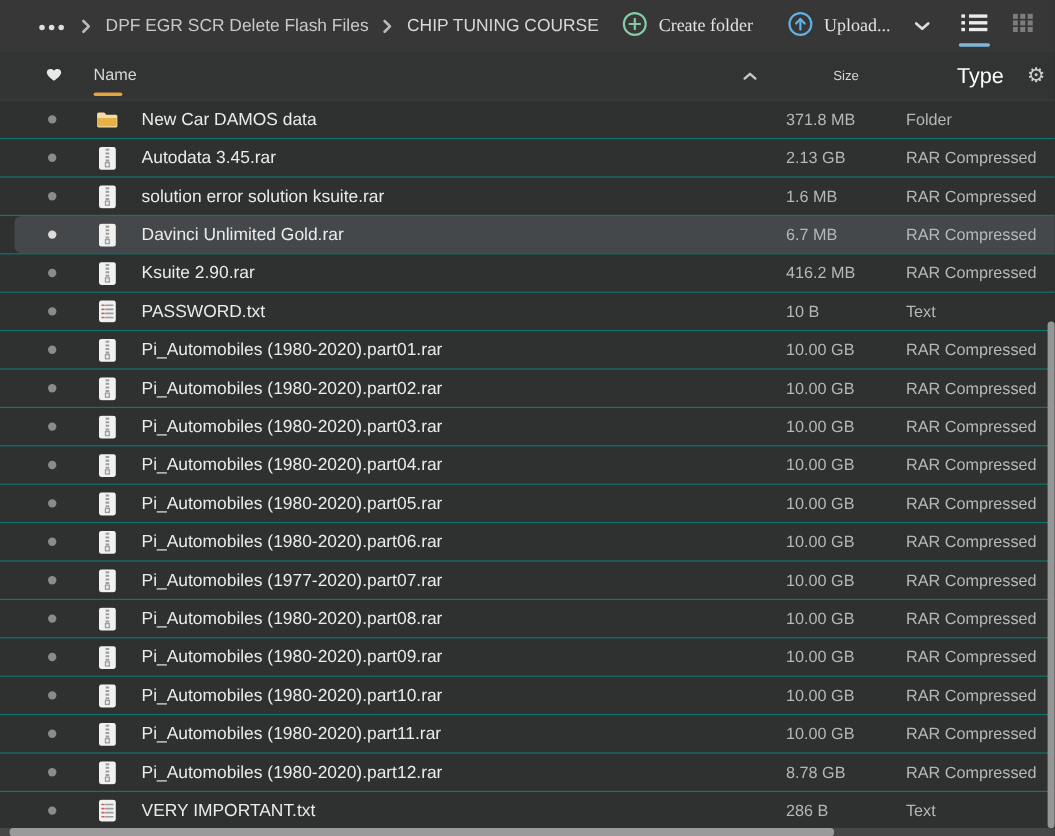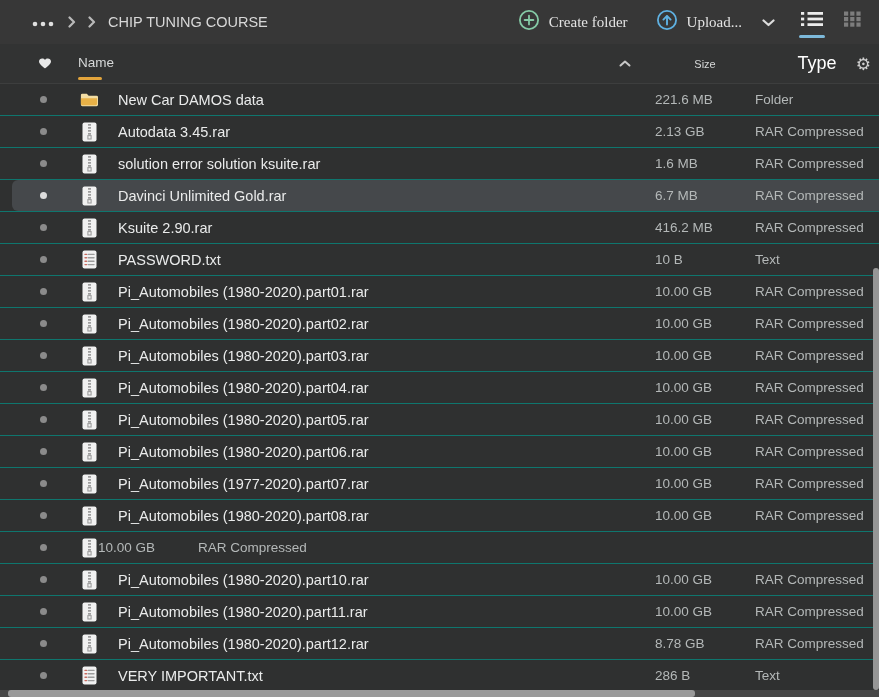--- a/index.html
+++ b/index.html
@@ -145,20 +145,21 @@
             <circle cx="11" cy="3" r="2.3" fill="#dfdfdf"></circle>
             <circle cx="19" cy="3" r="2.3" fill="#dfdfdf"></circle>
           </svg>
       </span>
     </span>
     <span class="crumb-sep">
       <svg width="8" height="12" viewBox="0 0 8 12">
           <polyline points="1.5,1.5 6,6 1.5,10.5" fill="none" stroke="#b9b9b9" stroke-width="2.2" stroke-linecap="round" stroke-linejoin="round"></polyline>
         </svg>
     </span>
+    <span class="crumb-link">DPF EGR SCR Delete Flash Files</span>
     <span class="crumb-sep">
       <svg width="8" height="12" viewBox="0 0 8 12">
           <polyline points="1.5,1.5 6,6 1.5,10.5" fill="none" stroke="#b9b9b9" stroke-width="2.2" stroke-linecap="round" stroke-linejoin="round"></polyline>
         </svg>
     </span>
     <span class="crumb-current">CHIP TUNING COURSE</span>
   </div>
 
   <div class="topbar-actions">
     <button class="tool-btn">
@@ -253,21 +254,21 @@
 <div class="file-list">
     <div class="file-row">
     <span class="fav-dot"></span>
     <span class="file-icon">
         <svg width="18" height="15" viewBox="0 0 20 16">
     <path d="M1 3.2 a1.6 1.6 0 0 1 1.6-1.6 h5 l2 2.1 h8.8 a1.6 1.6 0 0 1 1.6 1.6 v8.5 a1.6 1.6 0 0 1 -1.6 1.6 h-15.8 a1.6 1.6 0 0 1 -1.6 -1.6 z" fill="#f2dda4"></path>
     <path d="M1 6.6 h18 v6.2 a1.6 1.6 0 0 1 -1.6 1.6 h-14.8 a1.6 1.6 0 0 1 -1.6 -1.6 z" fill="#e8b147"></path>
   </svg>
       </span>
     <span class="file-name">New Car DAMOS data</span>
-    <span class="file-size">221.6 MB</span>
+    <span class="file-size">371.8 MB</span>
     <span class="file-type">Folder</span>
   </div>
     <div class="file-row">
     <span class="fav-dot"></span>
     <span class="file-icon">
         <svg width="15" height="20" viewBox="0 0 15 20">
     <rect x="0.5" y="0.5" width="14" height="19" rx="2" fill="#f1f1f1"></rect>
     <line x1="7.5" y1="2" x2="7.5" y2="13" stroke="#9d9d9d" stroke-width="3" stroke-dasharray="1.7 1.3"></line>
     <rect x="5.9" y="13.6" width="3.2" height="3.4" fill="none" stroke="#9d9d9d" stroke-width="1.1"></rect>
   </svg>
@@ -442,20 +443,21 @@
   </div>
     <div class="file-row">
     <span class="fav-dot"></span>
     <span class="file-icon">
         <svg width="15" height="20" viewBox="0 0 15 20">
     <rect x="0.5" y="0.5" width="14" height="19" rx="2" fill="#f1f1f1"></rect>
     <line x1="7.5" y1="2" x2="7.5" y2="13" stroke="#9d9d9d" stroke-width="3" stroke-dasharray="1.7 1.3"></line>
     <rect x="5.9" y="13.6" width="3.2" height="3.4" fill="none" stroke="#9d9d9d" stroke-width="1.1"></rect>
   </svg>
       </span>
+    <span class="file-name">Pi_Automobiles (1980-2020).part09.rar</span>
     <span class="file-size">10.00 GB</span>
     <span class="file-type">RAR Compressed</span>
   </div>
     <div class="file-row">
     <span class="fav-dot"></span>
     <span class="file-icon">
         <svg width="15" height="20" viewBox="0 0 15 20">
     <rect x="0.5" y="0.5" width="14" height="19" rx="2" fill="#f1f1f1"></rect>
     <line x1="7.5" y1="2" x2="7.5" y2="13" stroke="#9d9d9d" stroke-width="3" stroke-dasharray="1.7 1.3"></line>
     <rect x="5.9" y="13.6" width="3.2" height="3.4" fill="none" stroke="#9d9d9d" stroke-width="1.1"></rect>

